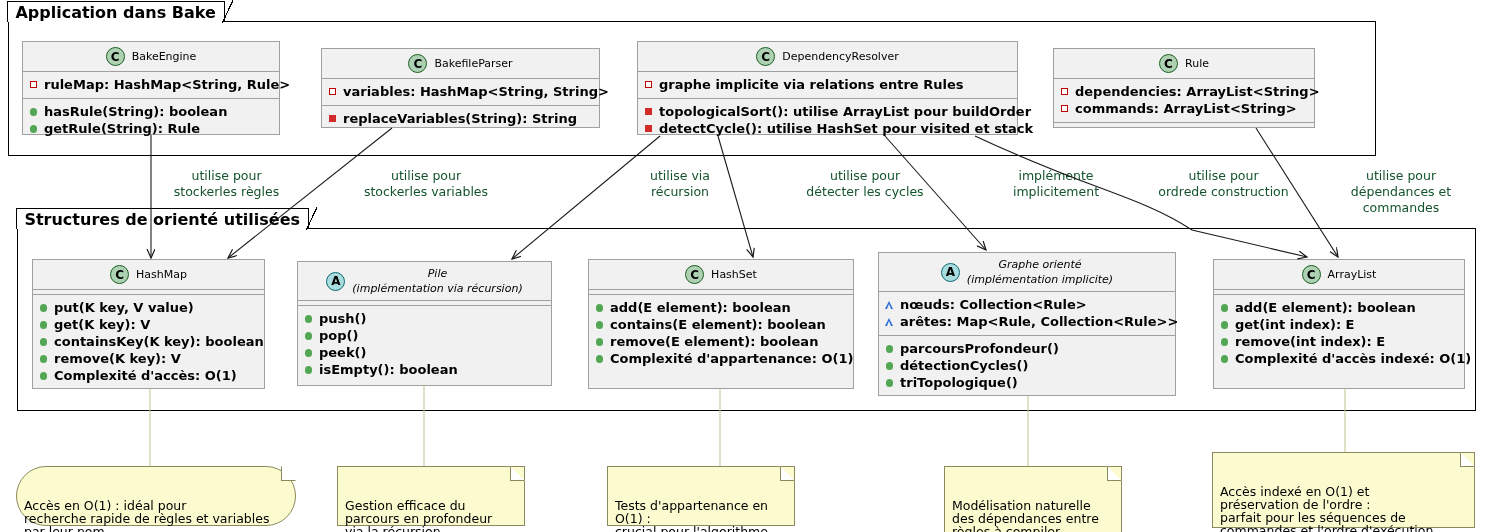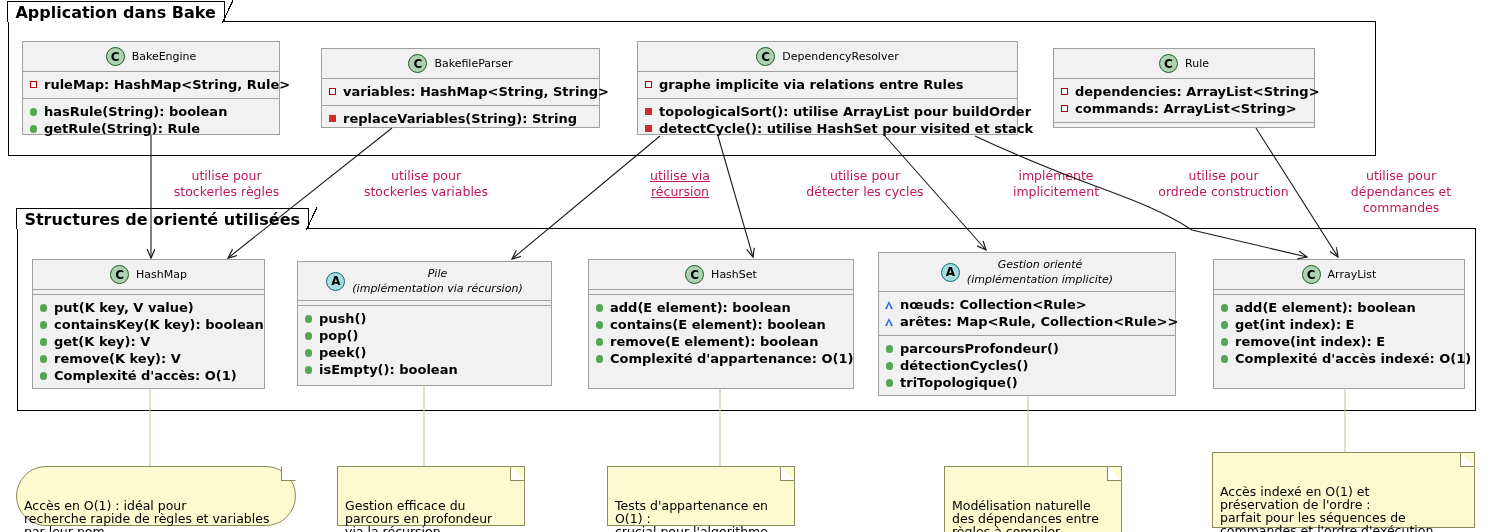--- a/index.html
+++ b/index.html
@@ -182,21 +182,21 @@
     width:15px; height:15px;
     background: linear-gradient(to bottom left, #FBFBCF 0 48%, transparent 48%);
   }
   
   .edge-label {
     position: absolute;
     font-size: 12.5px;
     line-height: 16px;
     text-align: center;
     white-space: pre-line;
-    color: #be185d;
+    color: #14532d;
   }
   
   svg.links {
     position: absolute;
     left: 0; top: 0;
     width: 1491px;
     height: 532px;
     pointer-events: none;
   }
 </style>
@@ -302,25 +302,25 @@
       <span class="cls-title">HashMap</span>
     </div>
     <div class="compartment empty"></div>
     <div class="compartment last">
       <div class="member">
           <span class="vis pub"></span>
           <span>put(K key, V value)</span>
         </div>
       <div class="member">
           <span class="vis pub"></span>
+          <span>get(K key): V</span>
+        </div>
+      <div class="member">
+          <span class="vis pub"></span>
           <span>containsKey(K key): boolean</span>
-        </div>
-      <div class="member">
-          <span class="vis pub"></span>
-          <span>get(K key): V</span>
         </div>
       <div class="member">
           <span class="vis pub"></span>
           <span>remove(K key): V</span>
         </div>
       <div class="member">
           <span class="vis pub"></span>
           <span>Complexité d'accès: O(1)</span>
         </div>
     </div>
@@ -378,21 +378,21 @@
           <span class="vis pub"></span>
           <span>Complexité d'appartenance: O(1)</span>
         </div>
     </div>
   </div>
 
   <div class="cls" style="left:878px; top:252px; width:298px; height:144px;">
     <div class="cls-header" style="padding-top:4px;padding-bottom:4px;">
       <span class="stereo a">A</span>
       <span class="cls-title italic">
-        <span>Gestion orienté</span><br>
+        <span>Graphe orienté</span><br>
         <span>(implémentation implicite)</span>
       </span>
     </div>
     <div class="compartment">
       <div class="member">
           <span class="vis prot"></span>
           <span>nœuds: Collection&lt;Rule&gt;</span>
         </div>
       <div class="member">
           <span class="vis prot"></span>
@@ -438,21 +438,21 @@
           <span class="vis pub"></span>
           <span>Complexité d'accès indexé: O(1)</span>
         </div>
     </div>
   </div>
 
   <div class="edge-label" style="left:159px; top:168px; width:135px;">utilise pour
 stockerles règles</div>
   <div class="edge-label" style="left:351px; top:168px; width:150px;">utilise pour
 stockerles variables</div>
-  <div class="edge-label" style="left:636px; top:168px; width:88px;text-decoration:underline;">utilise via
+  <div class="edge-label" style="left:636px; top:168px; width:88px;">utilise via
 récursion</div>
   <div class="edge-label" style="left:798px; top:168px; width:134px;">utilise pour
 détecter les cycles</div>
   <div class="edge-label" style="left:1001px; top:168px; width:110px;">implémente
 implicitement</div>
   <div class="edge-label" style="left:1146px; top:168px; width:155px;">utilise pour
 ordrede construction</div>
   <div class="edge-label" style="left:1311px; top:168px; width:180px;">utilise pour
 dépendances et commandes</div>
 

